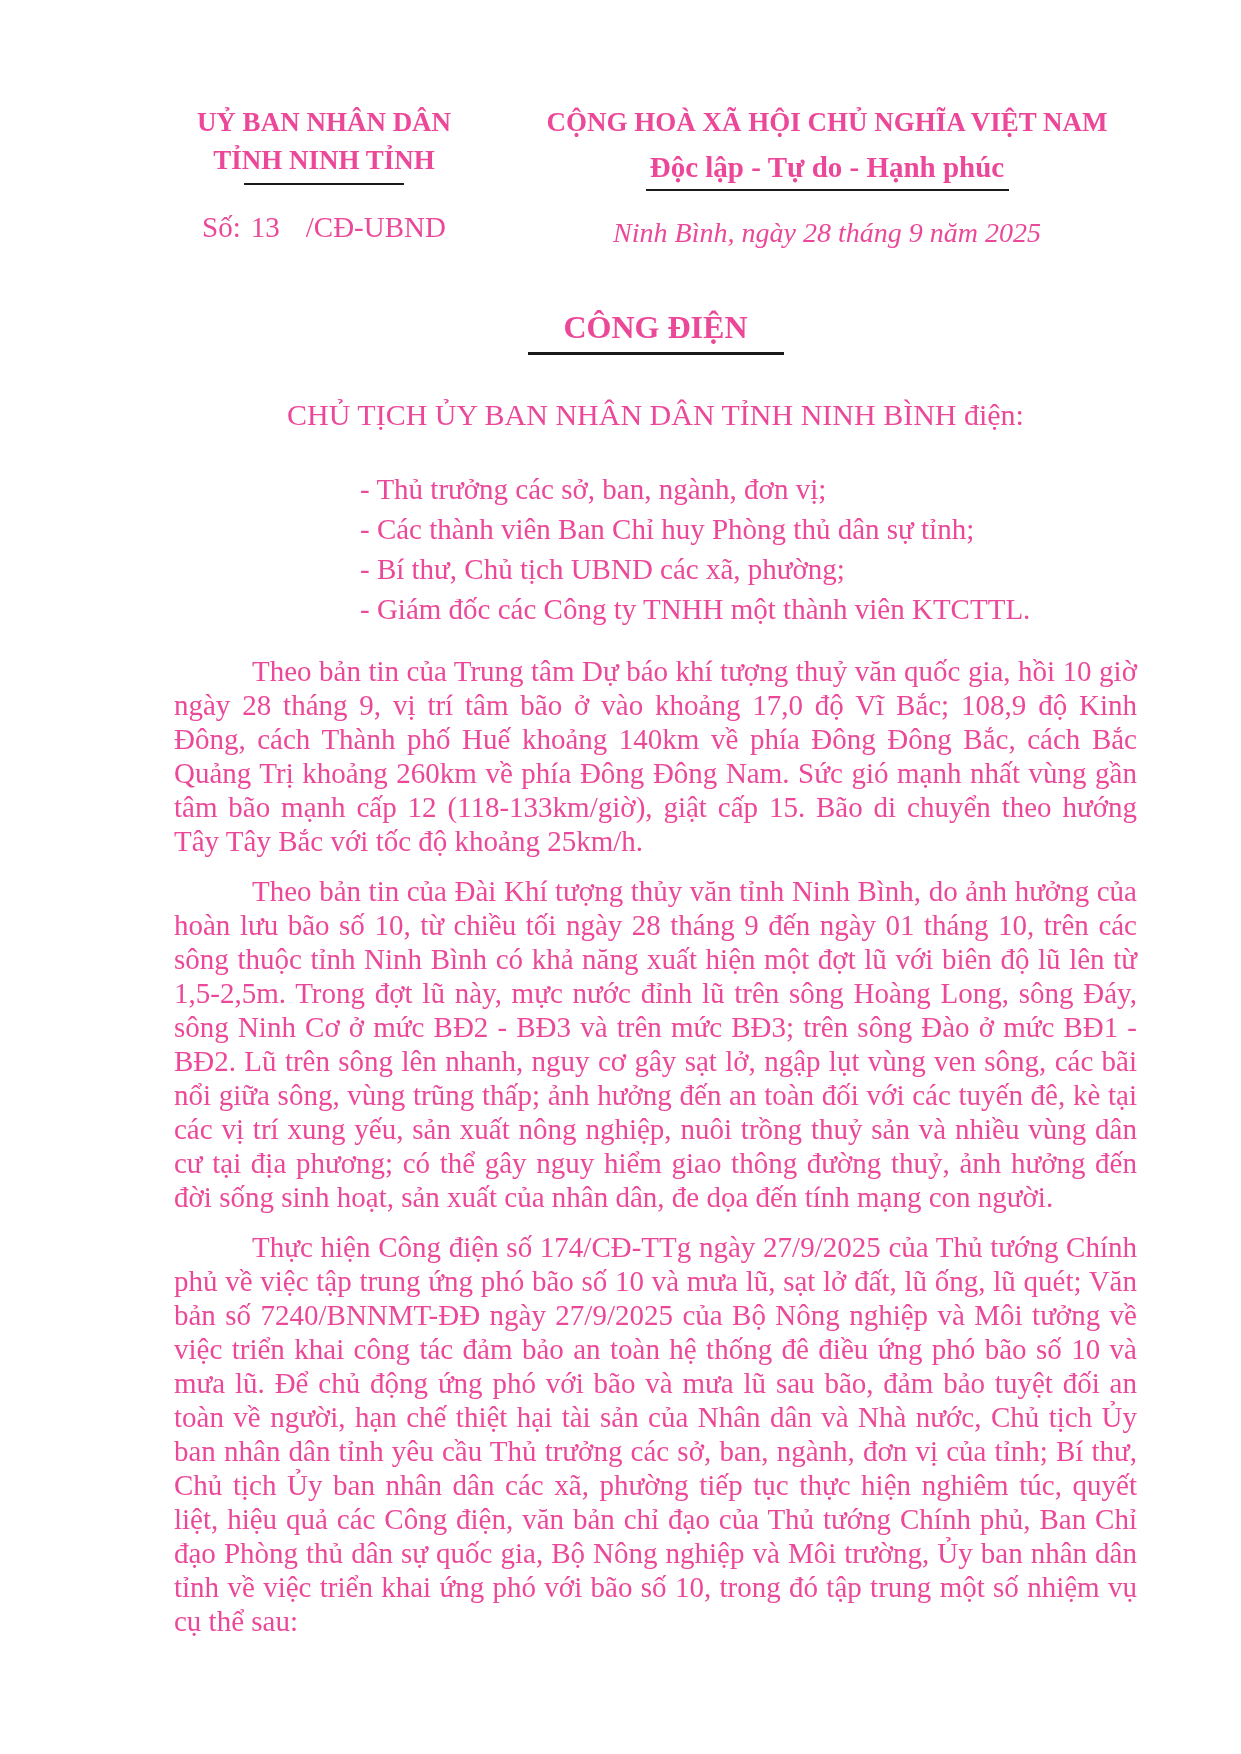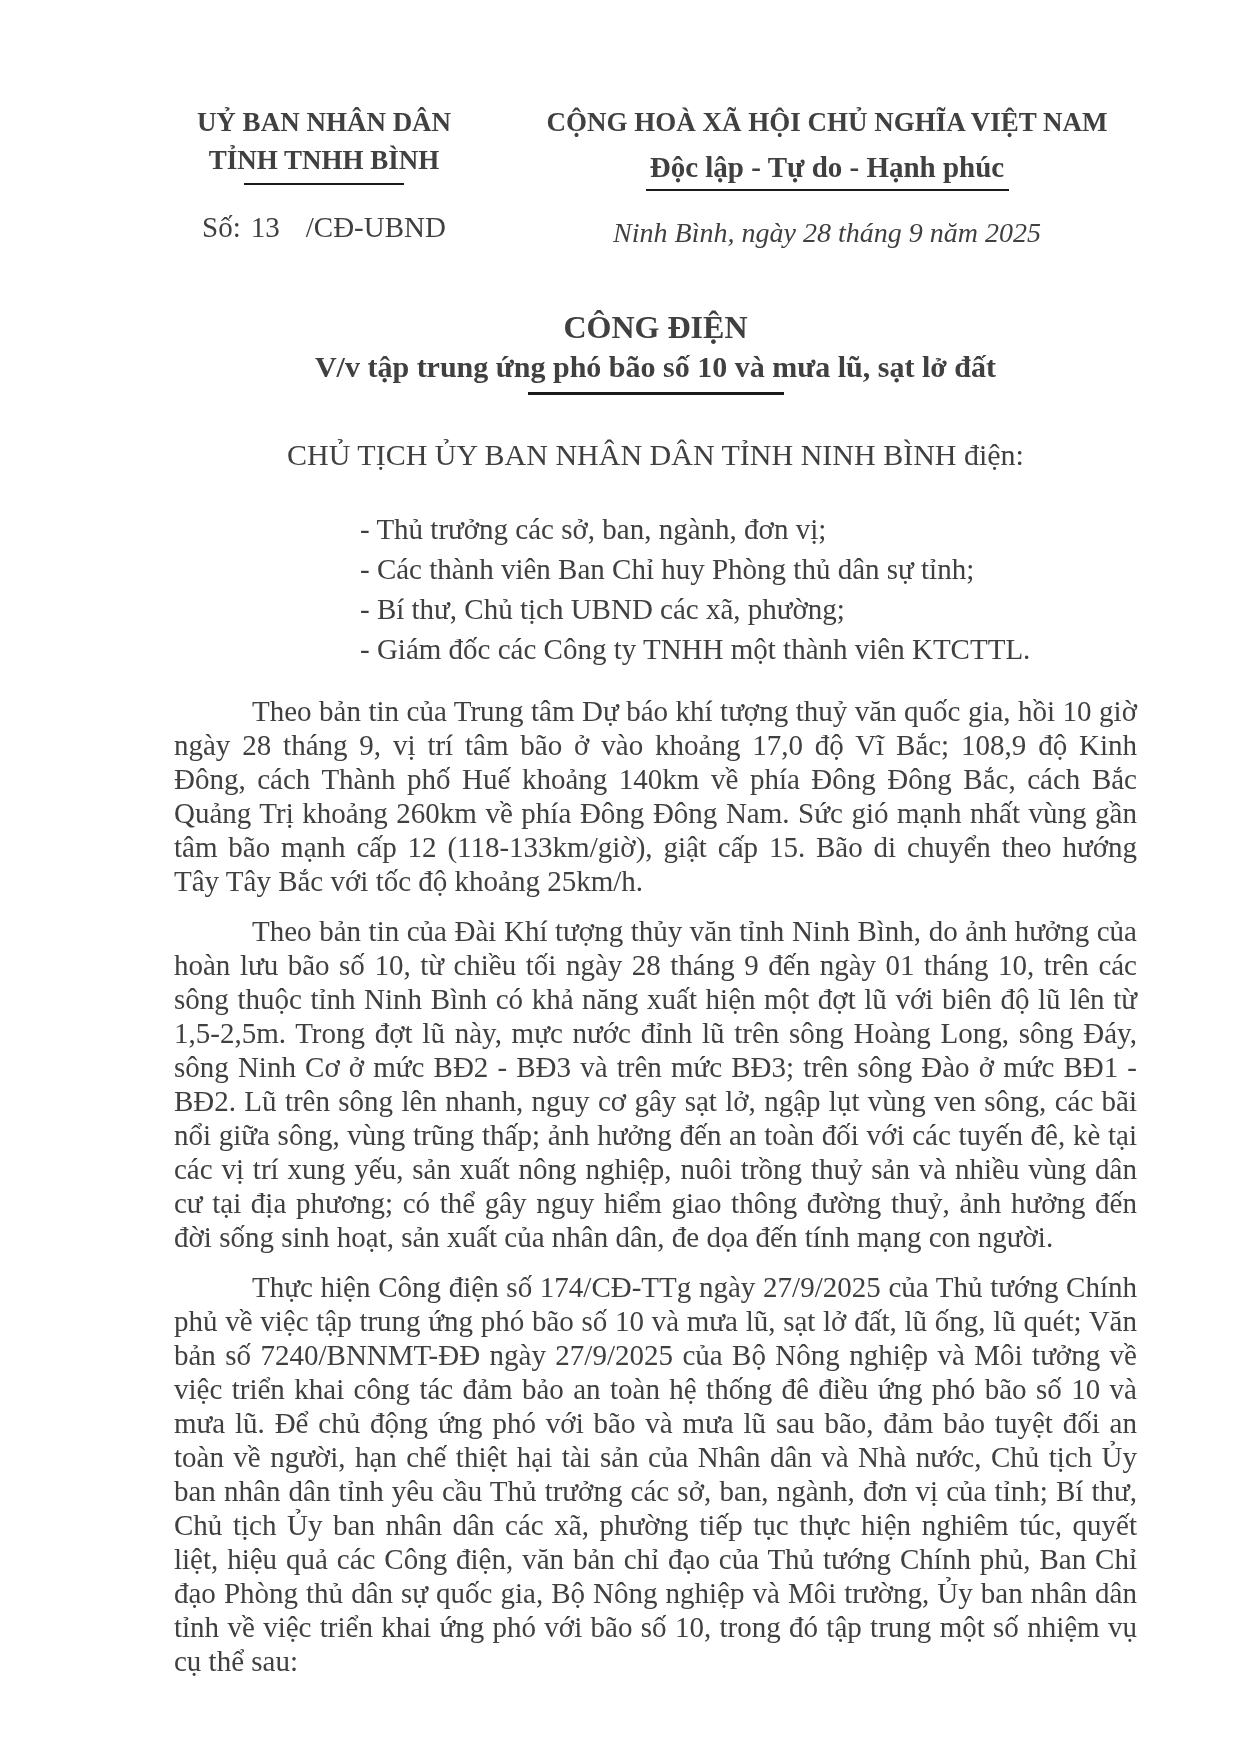--- a/index.html
+++ b/index.html
@@ -7,21 +7,21 @@
     padding: 0;
     background: #ffffff;
   }
   .page {
     position: relative;
     width: 1241px;
     height: 1754px;
     box-sizing: border-box;
     margin: 0 auto;
     background: #ffffff;
-    color: #404040;
+    color: #ec4899;
     font-family: "Liberation Serif", "DejaVu Serif", serif;
     padding: 103px 104px 0 174px;
     overflow: hidden;
   }
   
   .header {
     display: flex;
     justify-content: space-between;
     align-items: flex-start;
   }
@@ -134,38 +134,37 @@
   }
 </style>
 </head>
 <body>
 
 <div class="page">
 
   <div class="header">
     <div class="header-left">
       <div class="org-line">UỶ BAN NHÂN DÂN</div>
-      <div class="org-line">TỈNH TNHH BÌNH</div>
+      <div class="org-line">TỈNH NINH TỈNH</div>
       <div class="rule rule-left"></div>
       <div class="doc-number">
         <span>Số:</span><span class="doc-no">13</span><span class="doc-code">/CĐ-UBND</span>
       </div>
     </div>
 
     <div class="header-right">
       <div class="nat-line1">CỘNG HOÀ XÃ HỘI CHỦ NGHĨA VIỆT NAM</div>
       <div class="nat-line2">Độc lập - Tự do - Hạnh phúc</div>
       <div class="rule rule-right"></div>
       <div class="place-date">Ninh Bình, ngày 28 tháng 9 năm 2025</div>
     </div>
   </div>
 
   <div class="title-block">
     <div class="title-main">CÔNG ĐIỆN</div>
-    <div class="title-subject">V/v tập trung ứng phó bão số 10 và mưa lũ, sạt lở đất</div>
     <div class="rule rule-subject"></div>
   </div>
 
   <div class="salutation">CHỦ TỊCH ỦY BAN NHÂN DÂN TỈNH NINH BÌNH điện:</div>
 
   <div class="recipients">
     <div class="recipient">- Thủ trưởng các sở, ban, ngành, đơn vị;</div>
     <div class="recipient">- Các thành viên Ban Chỉ huy Phòng thủ dân sự tỉnh;</div>
     <div class="recipient">- Bí thư, Chủ tịch UBND các xã, phường;</div>
     <div class="recipient">- Giám đốc các Công ty TNHH một thành viên KTCTTL.</div>

